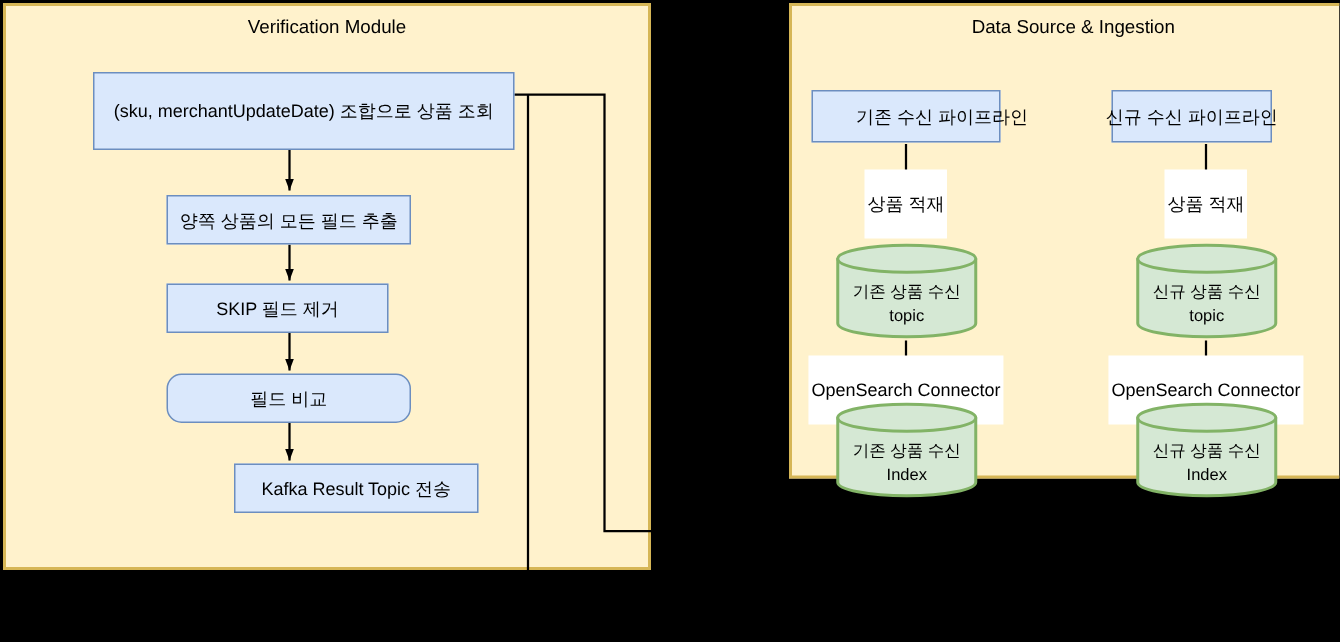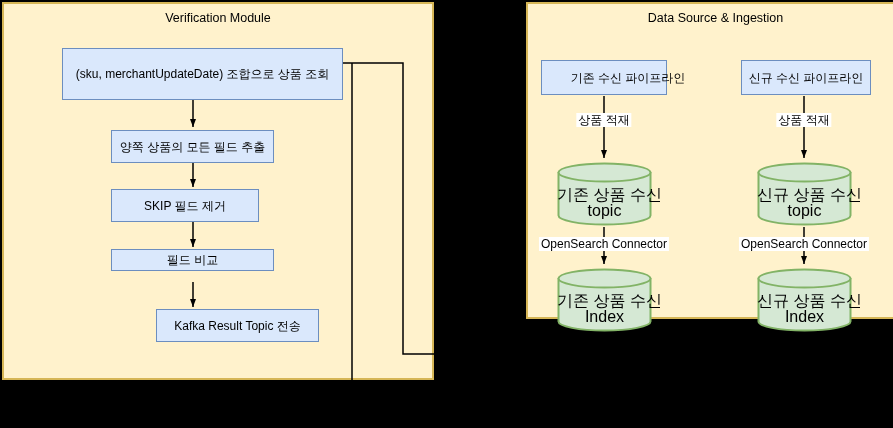--- a/index.html
+++ b/index.html
@@ -39,31 +39,31 @@
     line-height: 14px;
     white-space: nowrap;
   }
   .cyl { position: absolute; }
   .cyl svg { position: absolute; top: 0; left: 0; }
   .cyl-label {
     position: absolute;
     left: 0; right: 0;
     top: 25px;
     text-align: center;
-    font-size: 16px;
+    font-size: 11px;
     line-height: 16px;
     white-space: nowrap;
   }
   .edge-label {
     position: absolute;
     transform: translateX(-50%);
     background: #FFFFFF;
     font-size: 12px;
     line-height: 14px;
-    padding: 0 2px;
+    padding: 16px 2px;
     white-space: nowrap;
   }
   #edges {
     position: absolute;
     top: 0; left: 0;
     pointer-events: none;
   }
   #edges path {
     fill: none;
     stroke: var(--line_color, #000);
@@ -99,25 +99,25 @@
     <path d="M604,96 L604,158" marker-end="url(#arrow)"></path>
     <path d="M604,227 L604,264" marker-end="url(#arrow)"></path>
     <path d="M804,96 L804,158" marker-end="url(#arrow)"></path>
     <path d="M804,227 L804,264" marker-end="url(#arrow)"></path>
     <path d="M804,333 L804,390"></path>
   </svg>
 
   <div class="node" style="left:62px; top:48px; width:281px; height:52px;">(sku, merchantUpdateDate) 조합으로 상품 조회</div>
   <div class="node" style="left:111px; top:130px; width:163px; height:33px;">양쪽 상품의 모든 필드 추출</div>
   <div class="node" style="left:111px; top:189px; width:148px; height:33px;">SKIP 필드 제거</div>
-  <div class="node" style="left:111px; top:249px; width:163px; height:22px;">필드 비교</div>
+  <div class="node" style="left:111px; top:249px; width:163px; height:33px;border-radius:10px;">필드 비교</div>
   <div class="node" style="left:111px; top:309px; width:163px; height:33px;margin-left:45px;">Kafka Result Topic 전송</div>
 
   <div class="node" style="left:541px; top:60px; width:126px; height:35px;padding-left:48px;">기존 수신 파이프라인</div>
-  <div class="node" style="left:741px; top:60px; width:130px; height:35px;">신규 수신 파이프라인</div>
+  <div class="node" style="left:741px; top:60px; width:107px; height:35px;">신규 수신 파이프라인</div>
 
   <div class="edge-label" style="left:604px; top:113px;">상품 적재</div>
   <div class="edge-label" style="left:804px; top:113px;">상품 적재</div>
   <div class="edge-label" style="left:604px; top:237px;">OpenSearch Connector</div>
   <div class="edge-label" style="left:804px; top:237px;">OpenSearch Connector</div>
 
   <div class="cyl" style="left:557px; top:162px; width:95px; height:64px;">
     <svg width="95" height="64" viewBox="0 0 95 64">
       <path class="cyl-body" d="M1.5,10.5 L1.5,53.5 A46,9 0 0 0 93.5,53.5 L93.5,10.5 Z"></path>
       <ellipse class="cyl-body" cx="47.5" cy="10.5" rx="46" ry="9"></ellipse>

